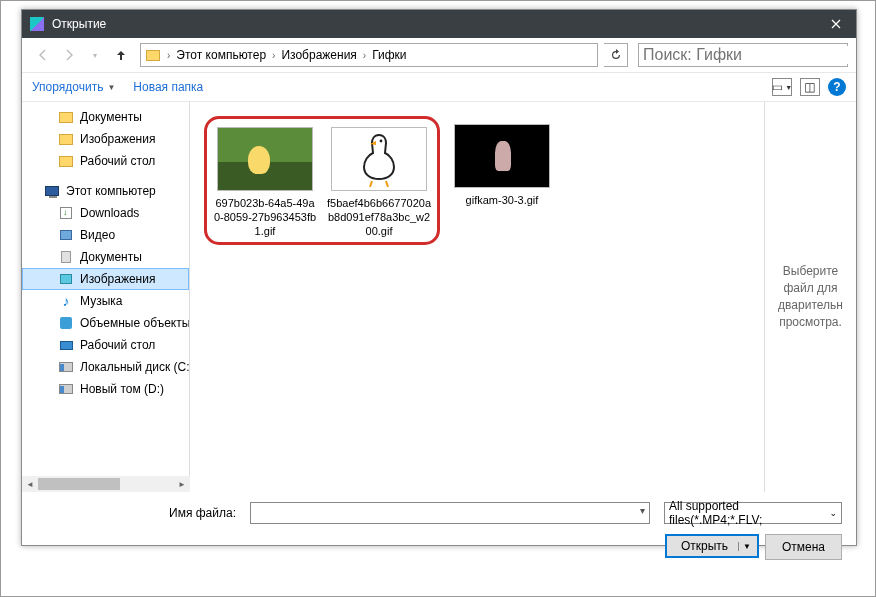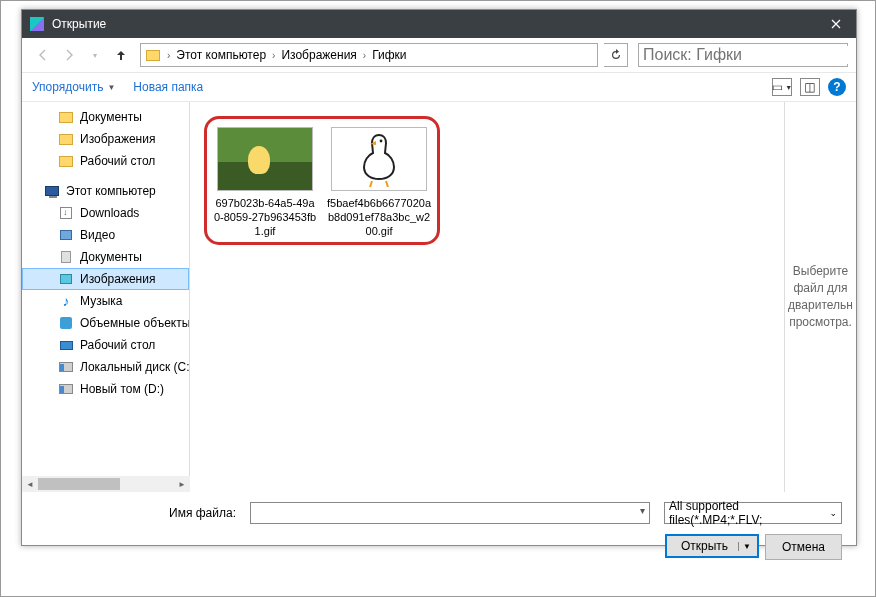--- a/index.html
+++ b/index.html
@@ -61,21 +61,21 @@
 .thumb-img { width: 96px; height: 64px; margin: 0 auto 6px; border: 1px solid #bbb; }
 .thumb-label { font-size: 11px; line-height: 1.25; word-break: break-all; padding: 0 2px; }
 .sel-group { border: 3px solid #d12c2c; border-radius: 15px; padding: 8px 4px 4px; display: flex; gap: 6px; }
 .img-homer { background: linear-gradient(to bottom, #5a8c3a 0%, #5a8c3a 55%, #3a5c24 55%, #3a5c24 100%); position: relative; }
 .img-homer::after { content: ""; position: absolute; width: 22px; height: 28px; background: #f8d96a; border-radius: 50% 50% 40% 40%; left: 30px; top: 18px; }
 .img-goose { background: #fff; display: flex; align-items: center; justify-content: center; }
 .img-goose svg { width: 50px; height: 56px; }
 .img-baby { background: #000; position: relative; }
 .img-baby::after { content: ""; position: absolute; width: 16px; height: 30px; background: #caa; left: 40px; top: 16px; border-radius: 40% 40% 20% 20%; }
 
-.preview { width: 72px; border-left: 1px solid #ddd; display: flex; align-items: center; justify-content: flex-end; text-align: center; color: #666; font-size: 11px; padding: 0 2px; line-height: 1.4; }
+.preview { width: 92px; border-left: 1px solid #ddd; display: flex; align-items: center; justify-content: flex-end; text-align: center; color: #666; font-size: 11px; padding: 0 2px; line-height: 1.4; }
 
 .footer { padding: 10px 14px 14px; }
 .fn-row { display: flex; align-items: center; gap: 14px; margin-bottom: 10px; }
 .fn-label { width: 200px; text-align: right; }
 .fn-input { flex: 1; height: 22px; border: 1px solid #888; padding: 0 4px; position: relative; }
 .fn-input::after { content: "▾"; position: absolute; right: 4px; top: 2px; font-size: 10px; color: #555; }
 .fn-filter { width: 178px; height: 22px; border: 1px solid #888; padding: 0 4px; display: flex; align-items: center; justify-content: space-between; font-size: 11px; }
 .btn-row { display: flex; justify-content: flex-end; gap: 6px; }
 .btn { height: 24px; padding: 12px 16px; border: 1px solid #adadad; background: #e1e1e1; display: flex; align-items: center; }
 .btn.primary { border: 2px solid #0078d4; padding: 0 6px 0 14px; }
@@ -274,20 +274,24 @@
             <svg viewBox="0 0 50 56">
                   <path d="M25 4c5 0 7 4 7 8l-1 10c5 2 9 8 9 14 0 8-7 12-15 12s-15-4-15-12c0-6 4-12 9-14l-1-10c0-4 2-8 7-8z" fill="#fff" stroke="#222" stroke-width="2"></path>
                   <path d="M22 10l-6 3 6 1z" fill="#f39c12"></path>
                   <circle cx="27" cy="10" r="1.4" fill="#222"></circle>
                   <path d="M18 50l-2 6m16-6l2 6" stroke="#f39c12" stroke-width="2"></path>
                 </svg>
           </div>
           <div class="thumb-label">f5baef4b6b6677020ab8d091ef78a3bc_w200.gif</div>
         </div>
       </div>
+      <div class="thumb" style="margin-top:8px">
+        <div class="thumb-img img-baby"></div>
+        <div class="thumb-label">gifkam-30-3.gif</div>
+      </div>
     </div>
 
     <div class="preview">
       <span>Выберите файл для дварительн просмотра.</span>
     </div>
   </div>
 
   <div class="footer">
     <div class="fn-row">
       <div class="fn-label">Имя файла:</div>

